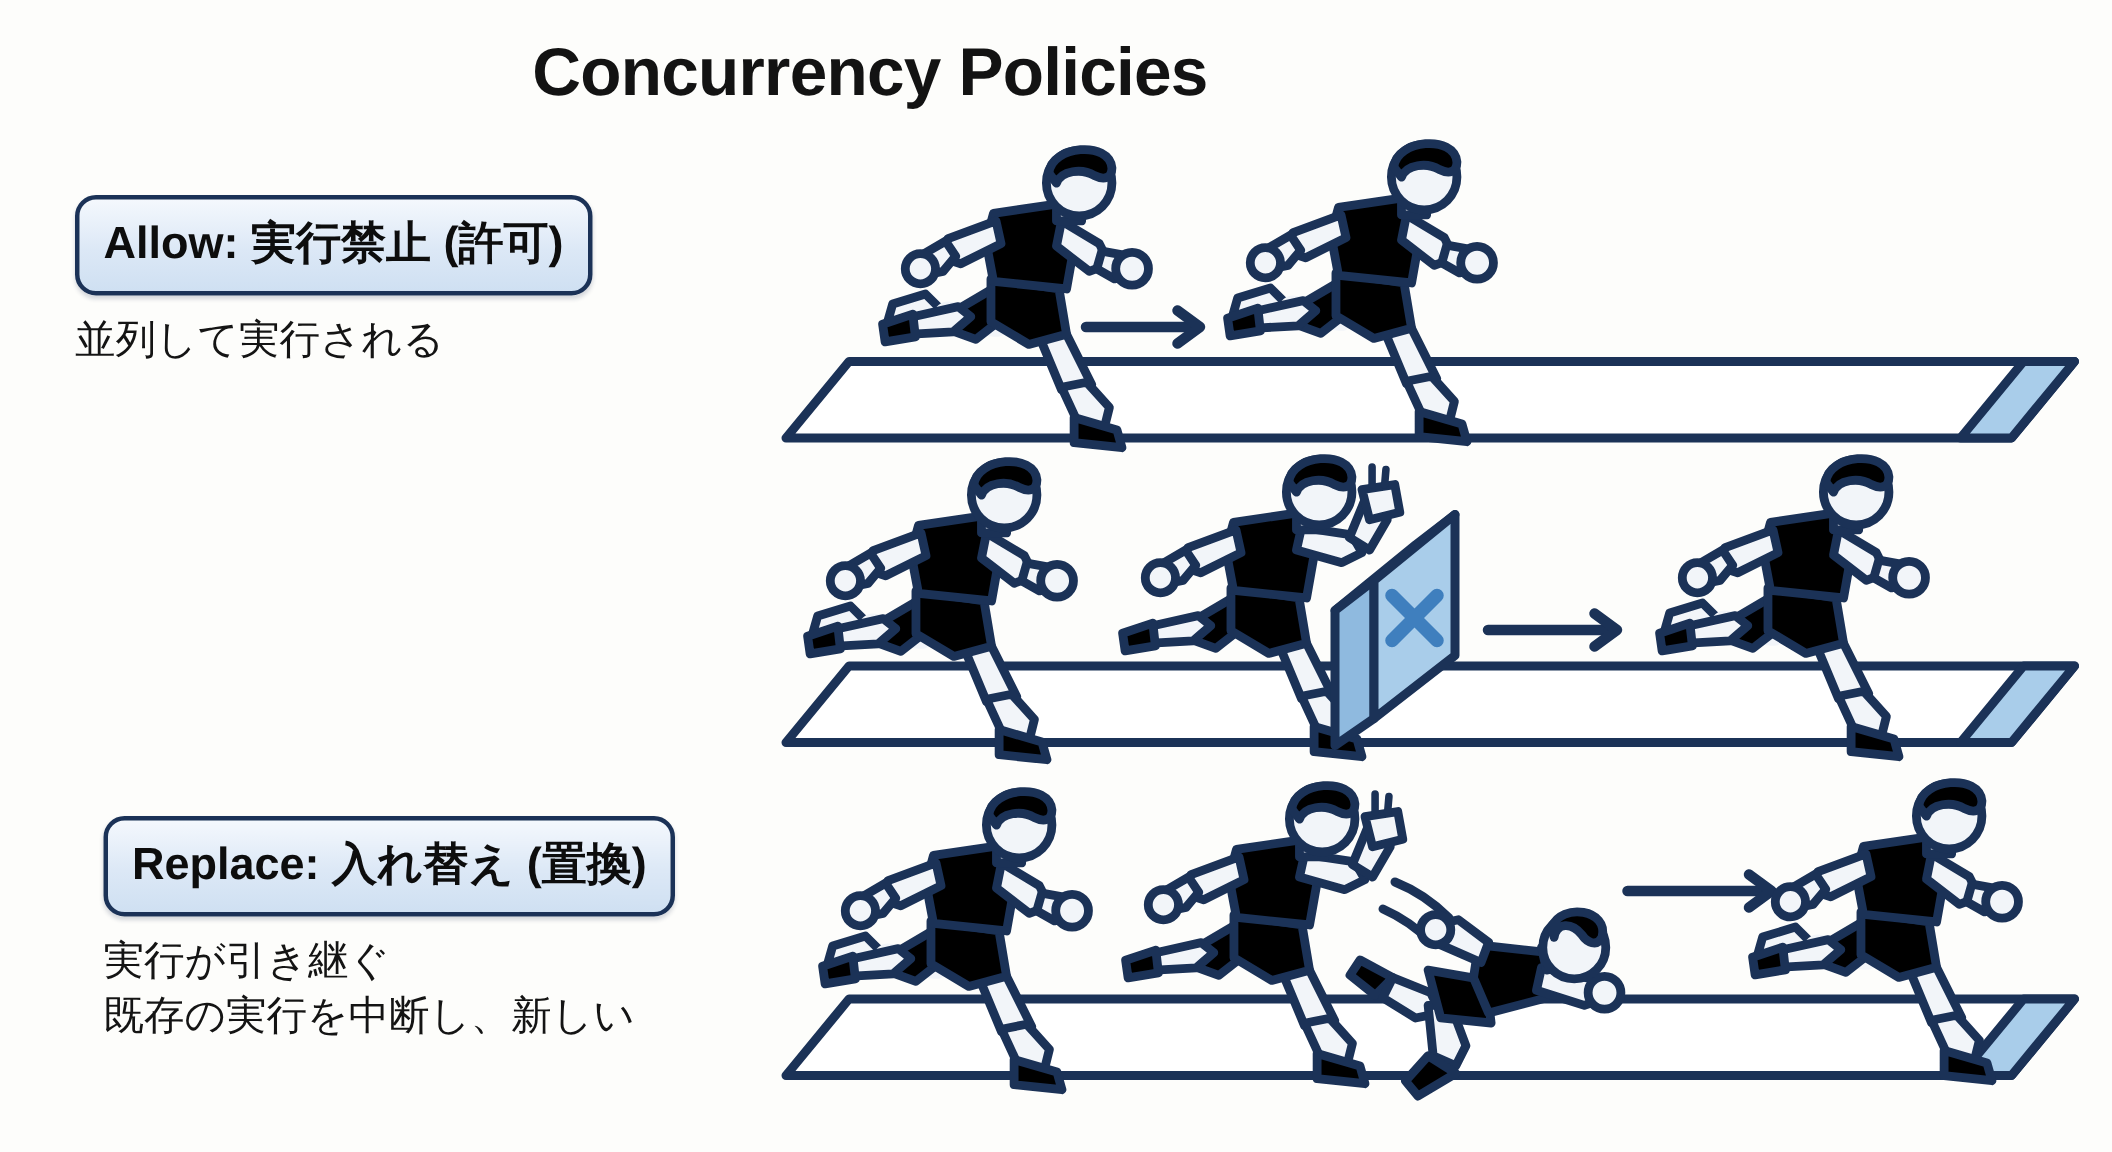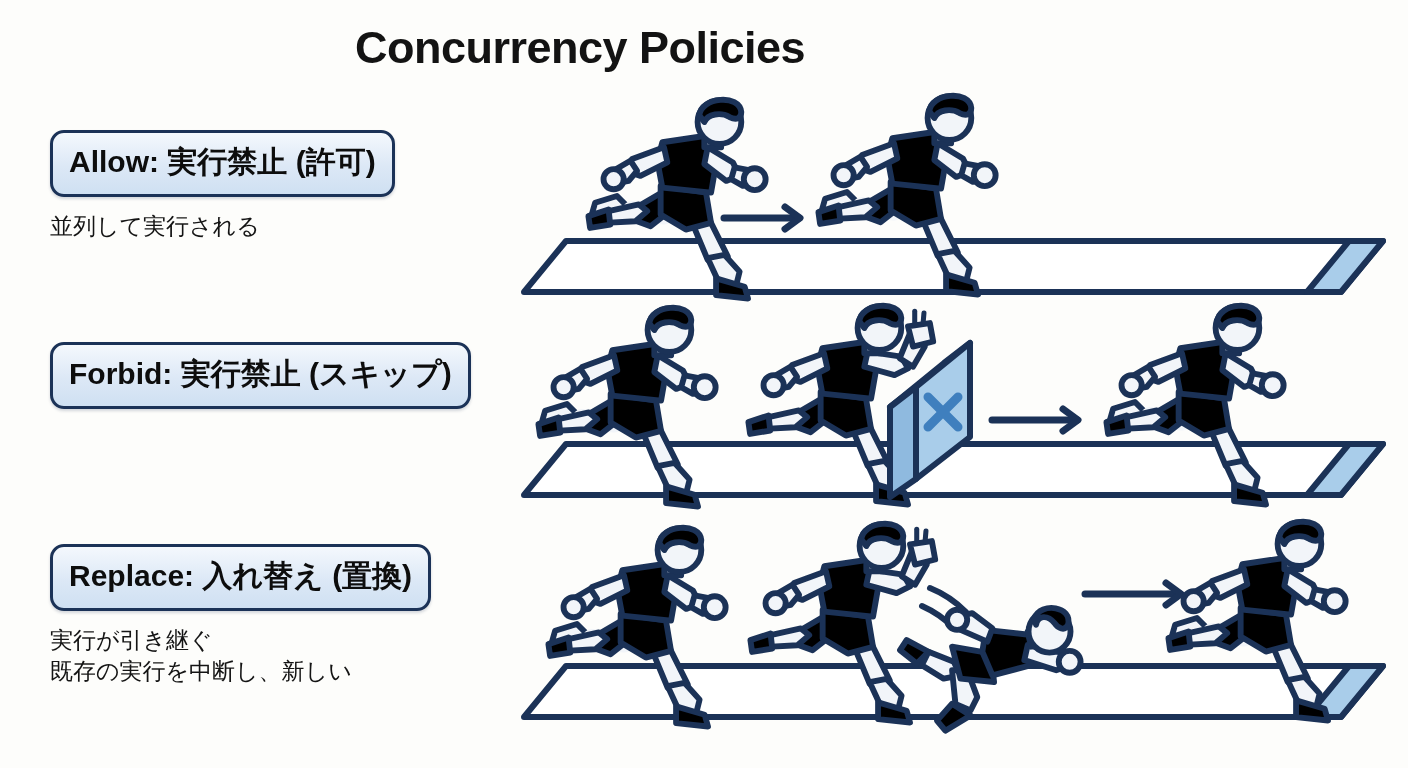--- a/index.html
+++ b/index.html
@@ -44,42 +44,41 @@
     padding: 9px 16px 11px 16px;
     font-size: 30px;
     font-weight: bold;
     color: #0d0d0d;
     white-space: nowrap;
     box-shadow: 0 2px 3px rgba(20,40,80,0.18);
     font-family: "Liberation Sans", "DejaVu Sans", sans-serif;
   }
   .caption {
     margin-top: 14px;
-    font-size: 23px;
+    font-size: 27px;
     color: #141414;
     line-height: 1.36;
     max-width: 430px;
-    font-family: Liberation Serif, serif;
+    font-family: Liberation Mono, monospace;
   }
 </style>
 </head>
 <body>
 
 <div class="page-title">Concurrency Policies</div>
 
 <div class="row-label" style="top:130px;">
   <div class="badge">Allow: 実行禁止 (許可)</div>
   <div class="caption">並列して実行される</div>
 </div>
 
 <div class="row-label" style="top:342px;">
-  <div class="badge">Forbid: 実行禁止 (スキップ)</div>
 </div>
 
-<div class="row-label" style="top:544px;">
+<div class="row-label" style="top:544px;margin-left:19px;">
   <div class="badge">Replace: 入れ替え (置換)</div>
   <div class="caption">
     <div>実行が引き継ぐ</div>
     <div>既存の実行を中断し、新しい</div>
   </div>
 </div>
 
 <svg id="canvas" viewBox="0 0 1408 768" xmlns="http://www.w3.org/2000/svg">
   <defs>
 

